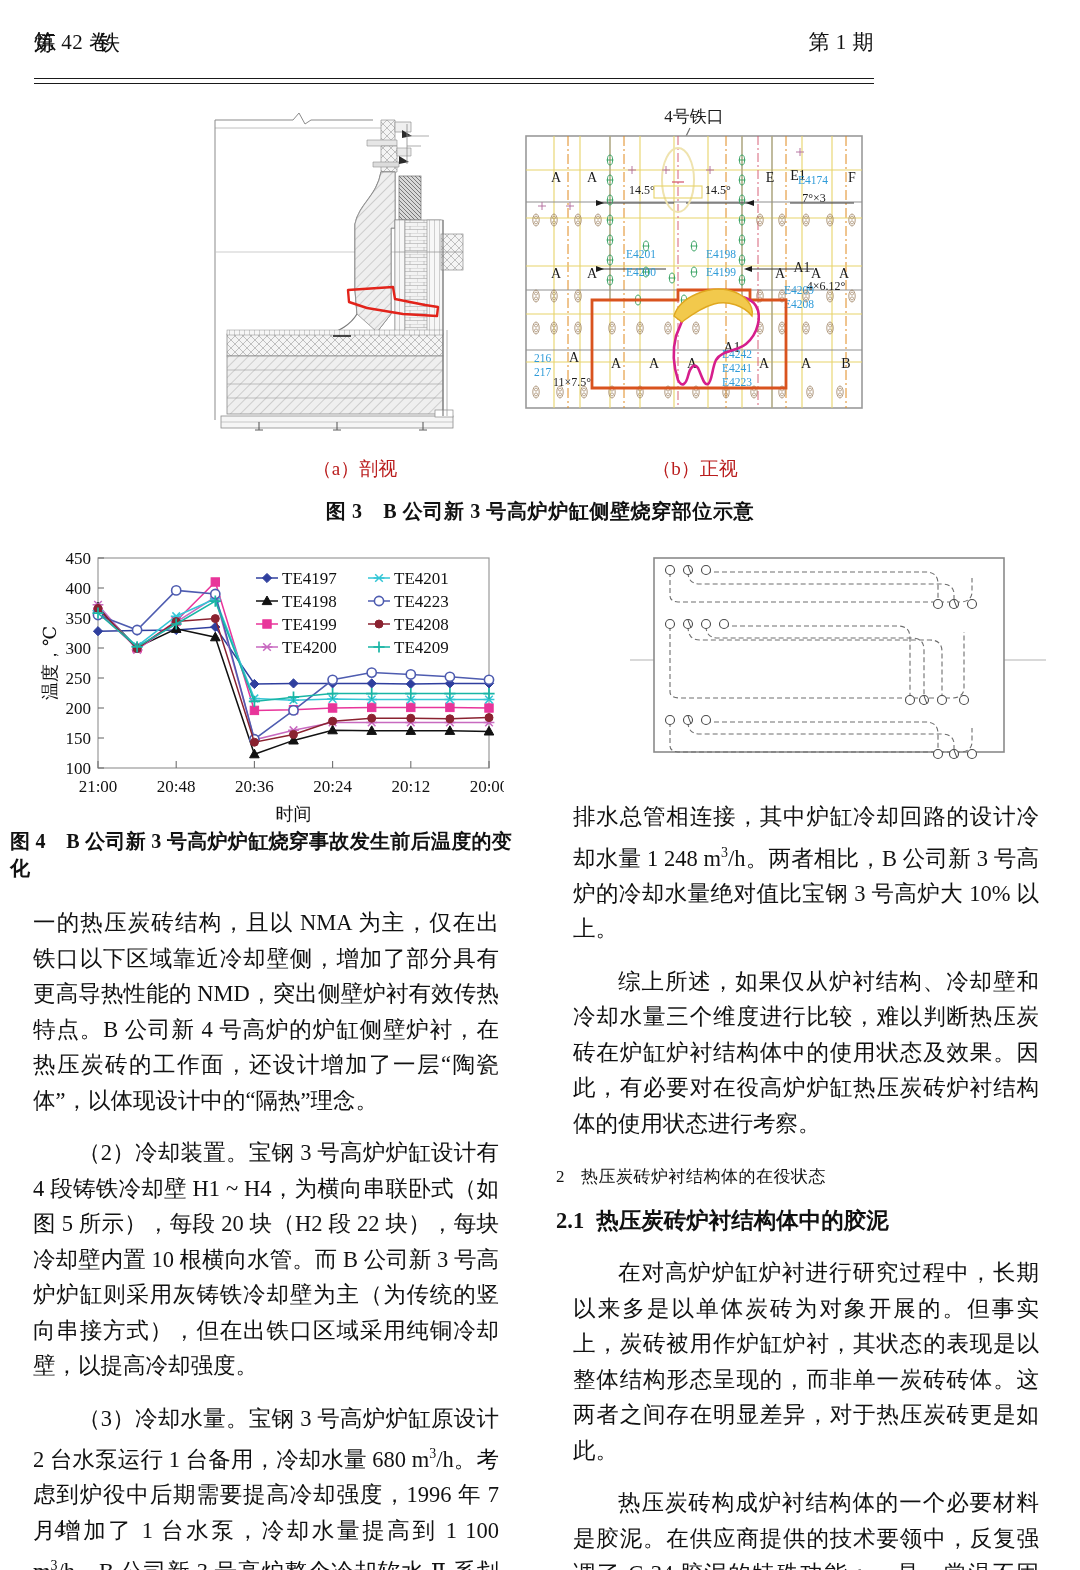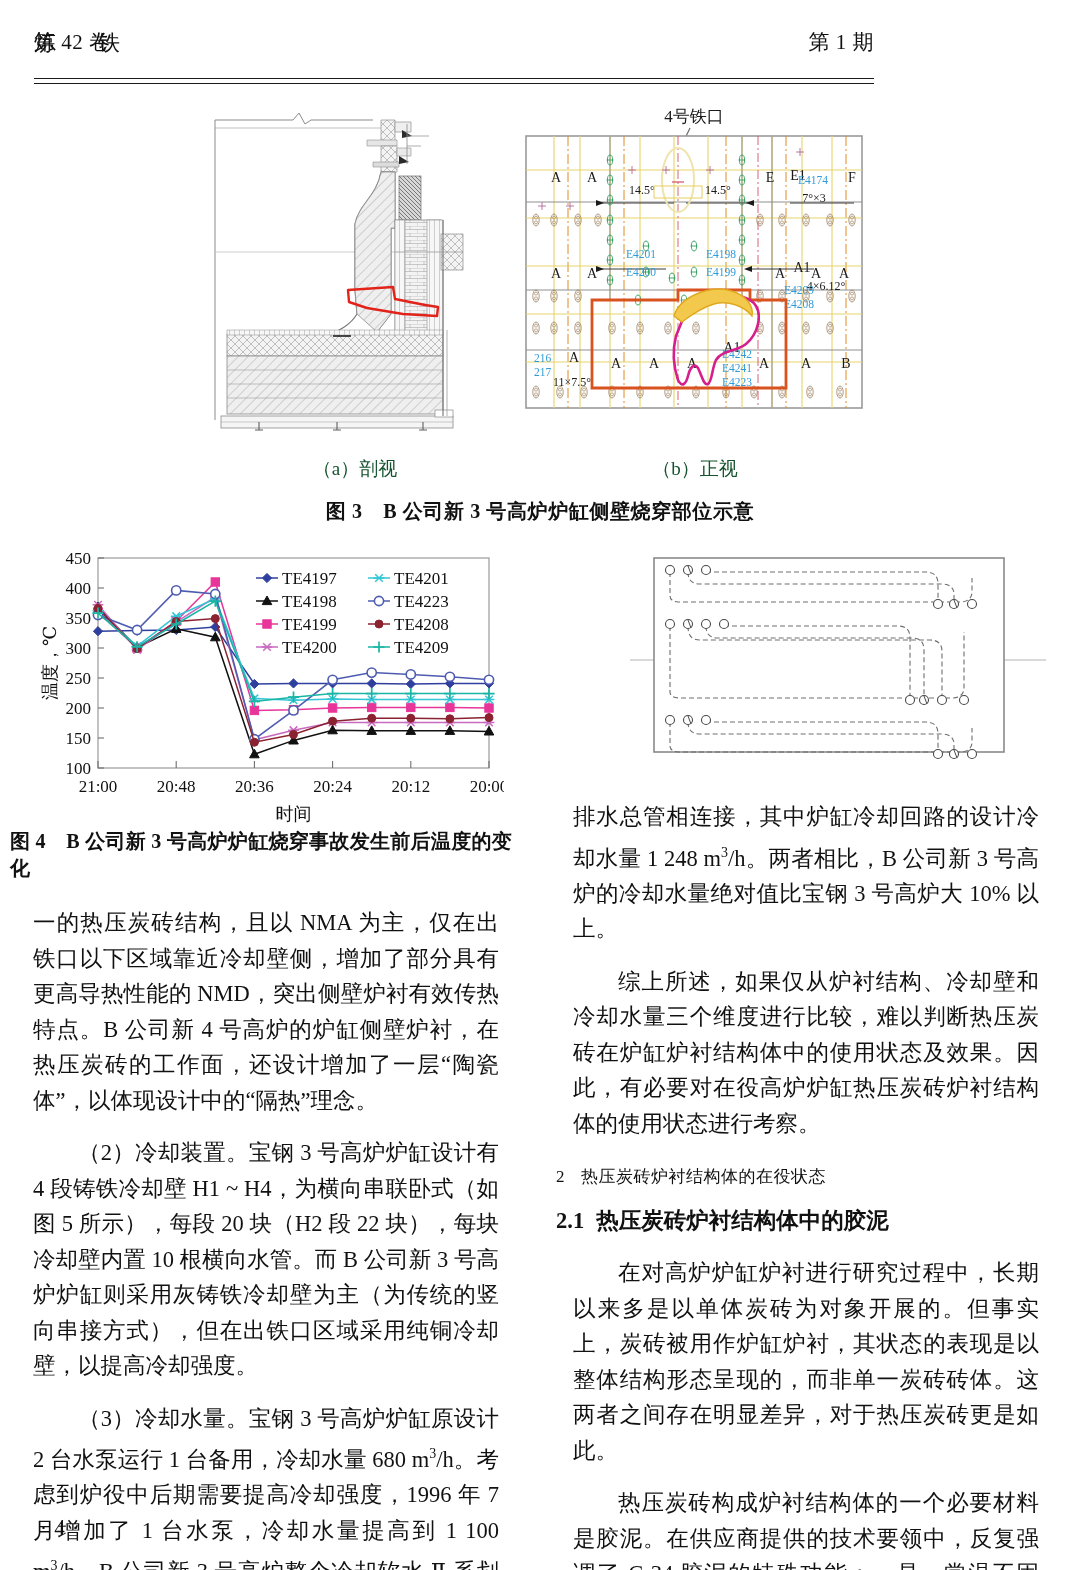--- a/index.html
+++ b/index.html
@@ -18,21 +18,21 @@
   .runhead .rh-left{position:absolute;left:0;top:24px;font-size:21px;letter-spacing:.5px;}
   .runhead .rh-mid{position:absolute;left:0;right:0;top:24px;font-size:22px;letter-spacing:10px;}
   .runhead .rh-right{position:absolute;right:0;top:24px;font-size:21px;letter-spacing:.5px;}
   .rule-double{position:absolute;left:34px;right:34px;top:78px;height:4px;border-top:1.6px solid #1a1a1a;border-bottom:1.1px solid #1a1a1a;}
 
   
   .fig3-wrap{position:absolute;left:34px;top:100px;width:1012px;}
   .fig3-row{display:flex;justify-content:center;gap:7px;align-items:flex-start;}
   .fig3-a{width:300px;height:350px;position:relative;}
   .fig3-b{width:360px;height:350px;position:relative;}
-  .subcap{text-align:center;font-size:19px;margin-top:6px;color:#14532d;}
+  .subcap{text-align:center;font-size:19px;margin-top:6px;color:#b91c1c;}
   .fig3-cap{text-align:center;font-size:20px;font-weight:bold;margin-top:16px;letter-spacing:.6px;}
 
   
   .band{position:absolute;top:540px;left:34px;width:1012px;height:330px;}
   .fig4{position:absolute;left:0;top:0;width:470px;height:300px;}
   .fig4-cap{position:absolute;left:-24px;top:288px;width:520px;text-align:left;font-size:20px;font-weight:bold;letter-spacing:.3px;}
   .fig5{position:absolute;left:596px;top:0;width:416px;height:240px;}
   .fig5-cap{position:absolute;left:596px;top:212px;width:416px;text-align:center;font-size:20px;font-weight:bold;letter-spacing:.3px;}
 
   

